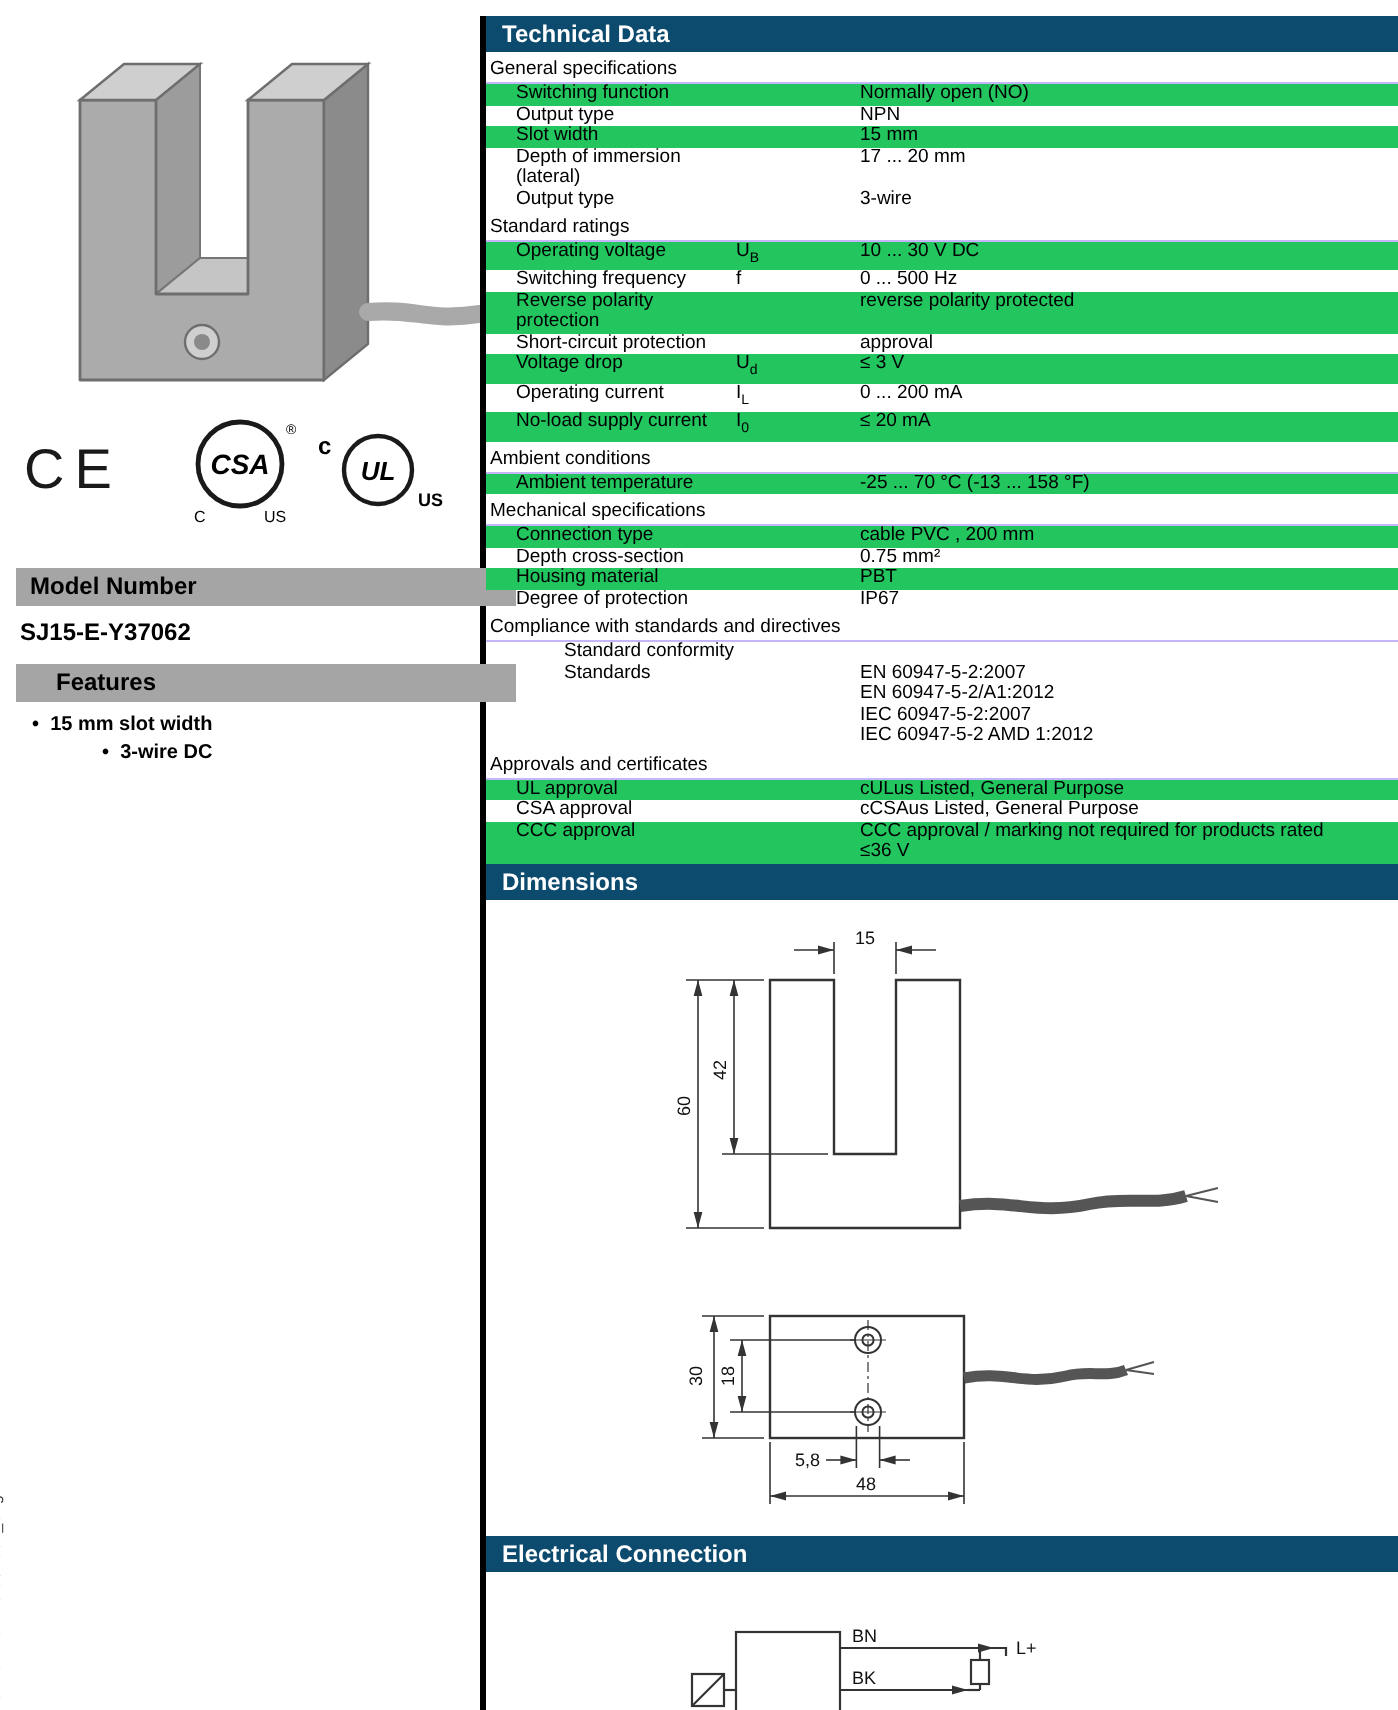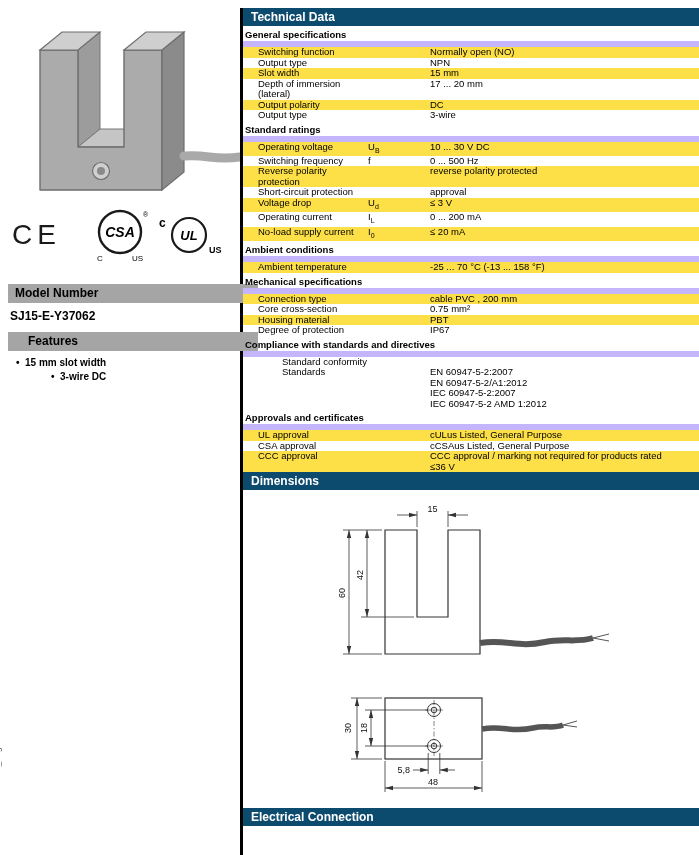--- a/index.html
+++ b/index.html
@@ -31,25 +31,25 @@
   .features li { margin-bottom:3px; }
   .features li::before { content:"\2022\00a0\00a0"; }
   
   .right { position:absolute; left:243px; top:8px; width:456px; }
   .dark-bar {
     height:18px; background:#0c4a6e; color:#fff; font-weight:bold;
     font-size:12px; line-height:18px; padding-left:8px;
   }
   #tech-table { margin-top:2px; }
   .sec-header {
-    font-weight:bold; font-size:9.5px; line-height:11px;
-    border-bottom:6px solid #c4b5fd; padding:1px 0 1px 2px; margin-top:2px;
+    font-weight:normal; font-size:9.5px; line-height:11px;
+    border-bottom:1px solid #c4b5fd; padding:1px 0 1px 2px; margin-top:2px;
   }
   .spec-row { display:flex; font-size:9.5px; line-height:10.5px; min-height:10.5px; }
-  .spec-row.shade { background:#fde047;justify-content:center; }
+  .spec-row.shade { background:#22c55e;justify-content:center; }
   .cell-label { width:125px; padding-left:15px; flex:none; }
   .cell-sym { width:62px; flex:none; }
   .cell-sym sub { font-size:7px; }
   .cell-val { flex:1; padding-right:20px; }
   .indent2 .cell-label { padding-left:39px; }
   .dim-area { height:312px; position:relative; margin-top:6px; }
   .dim-area svg { position:absolute; left:2px; top:6px; }
   .elec-area { height:113px; position:relative; }
   .elec-area svg { position:absolute; left:95px; top:14px; }
   svg text { font-family:"Liberation Sans", sans-serif; }
@@ -122,25 +122,20 @@
       <div class="spec-row shade">
         <div class="cell-label">Slot width</div>
         <div class="cell-sym"></div>
         <div class="cell-val">15 mm</div>
       </div>
       <div class="spec-row">
         <div class="cell-label">Depth of immersion (lateral)</div>
         <div class="cell-sym"></div>
         <div class="cell-val">17 ... 20 mm</div>
       </div>
-      <div class="spec-row shade">
-        <div class="cell-label">Output polarity</div>
-        <div class="cell-sym"></div>
-        <div class="cell-val">DC</div>
-      </div>
       <div class="spec-row">
         <div class="cell-label">Output type</div>
         <div class="cell-sym"></div>
         <div class="cell-val">3-wire</div>
       </div>
       <div class="sec-header">Standard ratings</div>
       <div class="spec-row shade">
         <div class="cell-label">Operating voltage</div>
         <div class="cell-sym">U<sub>B</sub></div>
         <div class="cell-val">10 ... 30 V DC</div>
@@ -181,21 +176,21 @@
         <div class="cell-sym"></div>
         <div class="cell-val">-25 ... 70 °C (-13 ... 158 °F)</div>
       </div>
       <div class="sec-header">Mechanical specifications</div>
       <div class="spec-row shade">
         <div class="cell-label">Connection type</div>
         <div class="cell-sym"></div>
         <div class="cell-val">cable PVC , 200 mm</div>
       </div>
       <div class="spec-row">
-        <div class="cell-label">Core cross-section</div>
+        <div class="cell-label">Depth cross-section</div>
         <div class="cell-sym"></div>
         <div class="cell-val">0.75 mm²</div>
       </div>
       <div class="spec-row shade">
         <div class="cell-label">Housing material</div>
         <div class="cell-sym"></div>
         <div class="cell-val">PBT</div>
       </div>
       <div class="spec-row">
         <div class="cell-label">Degree of protection</div>

